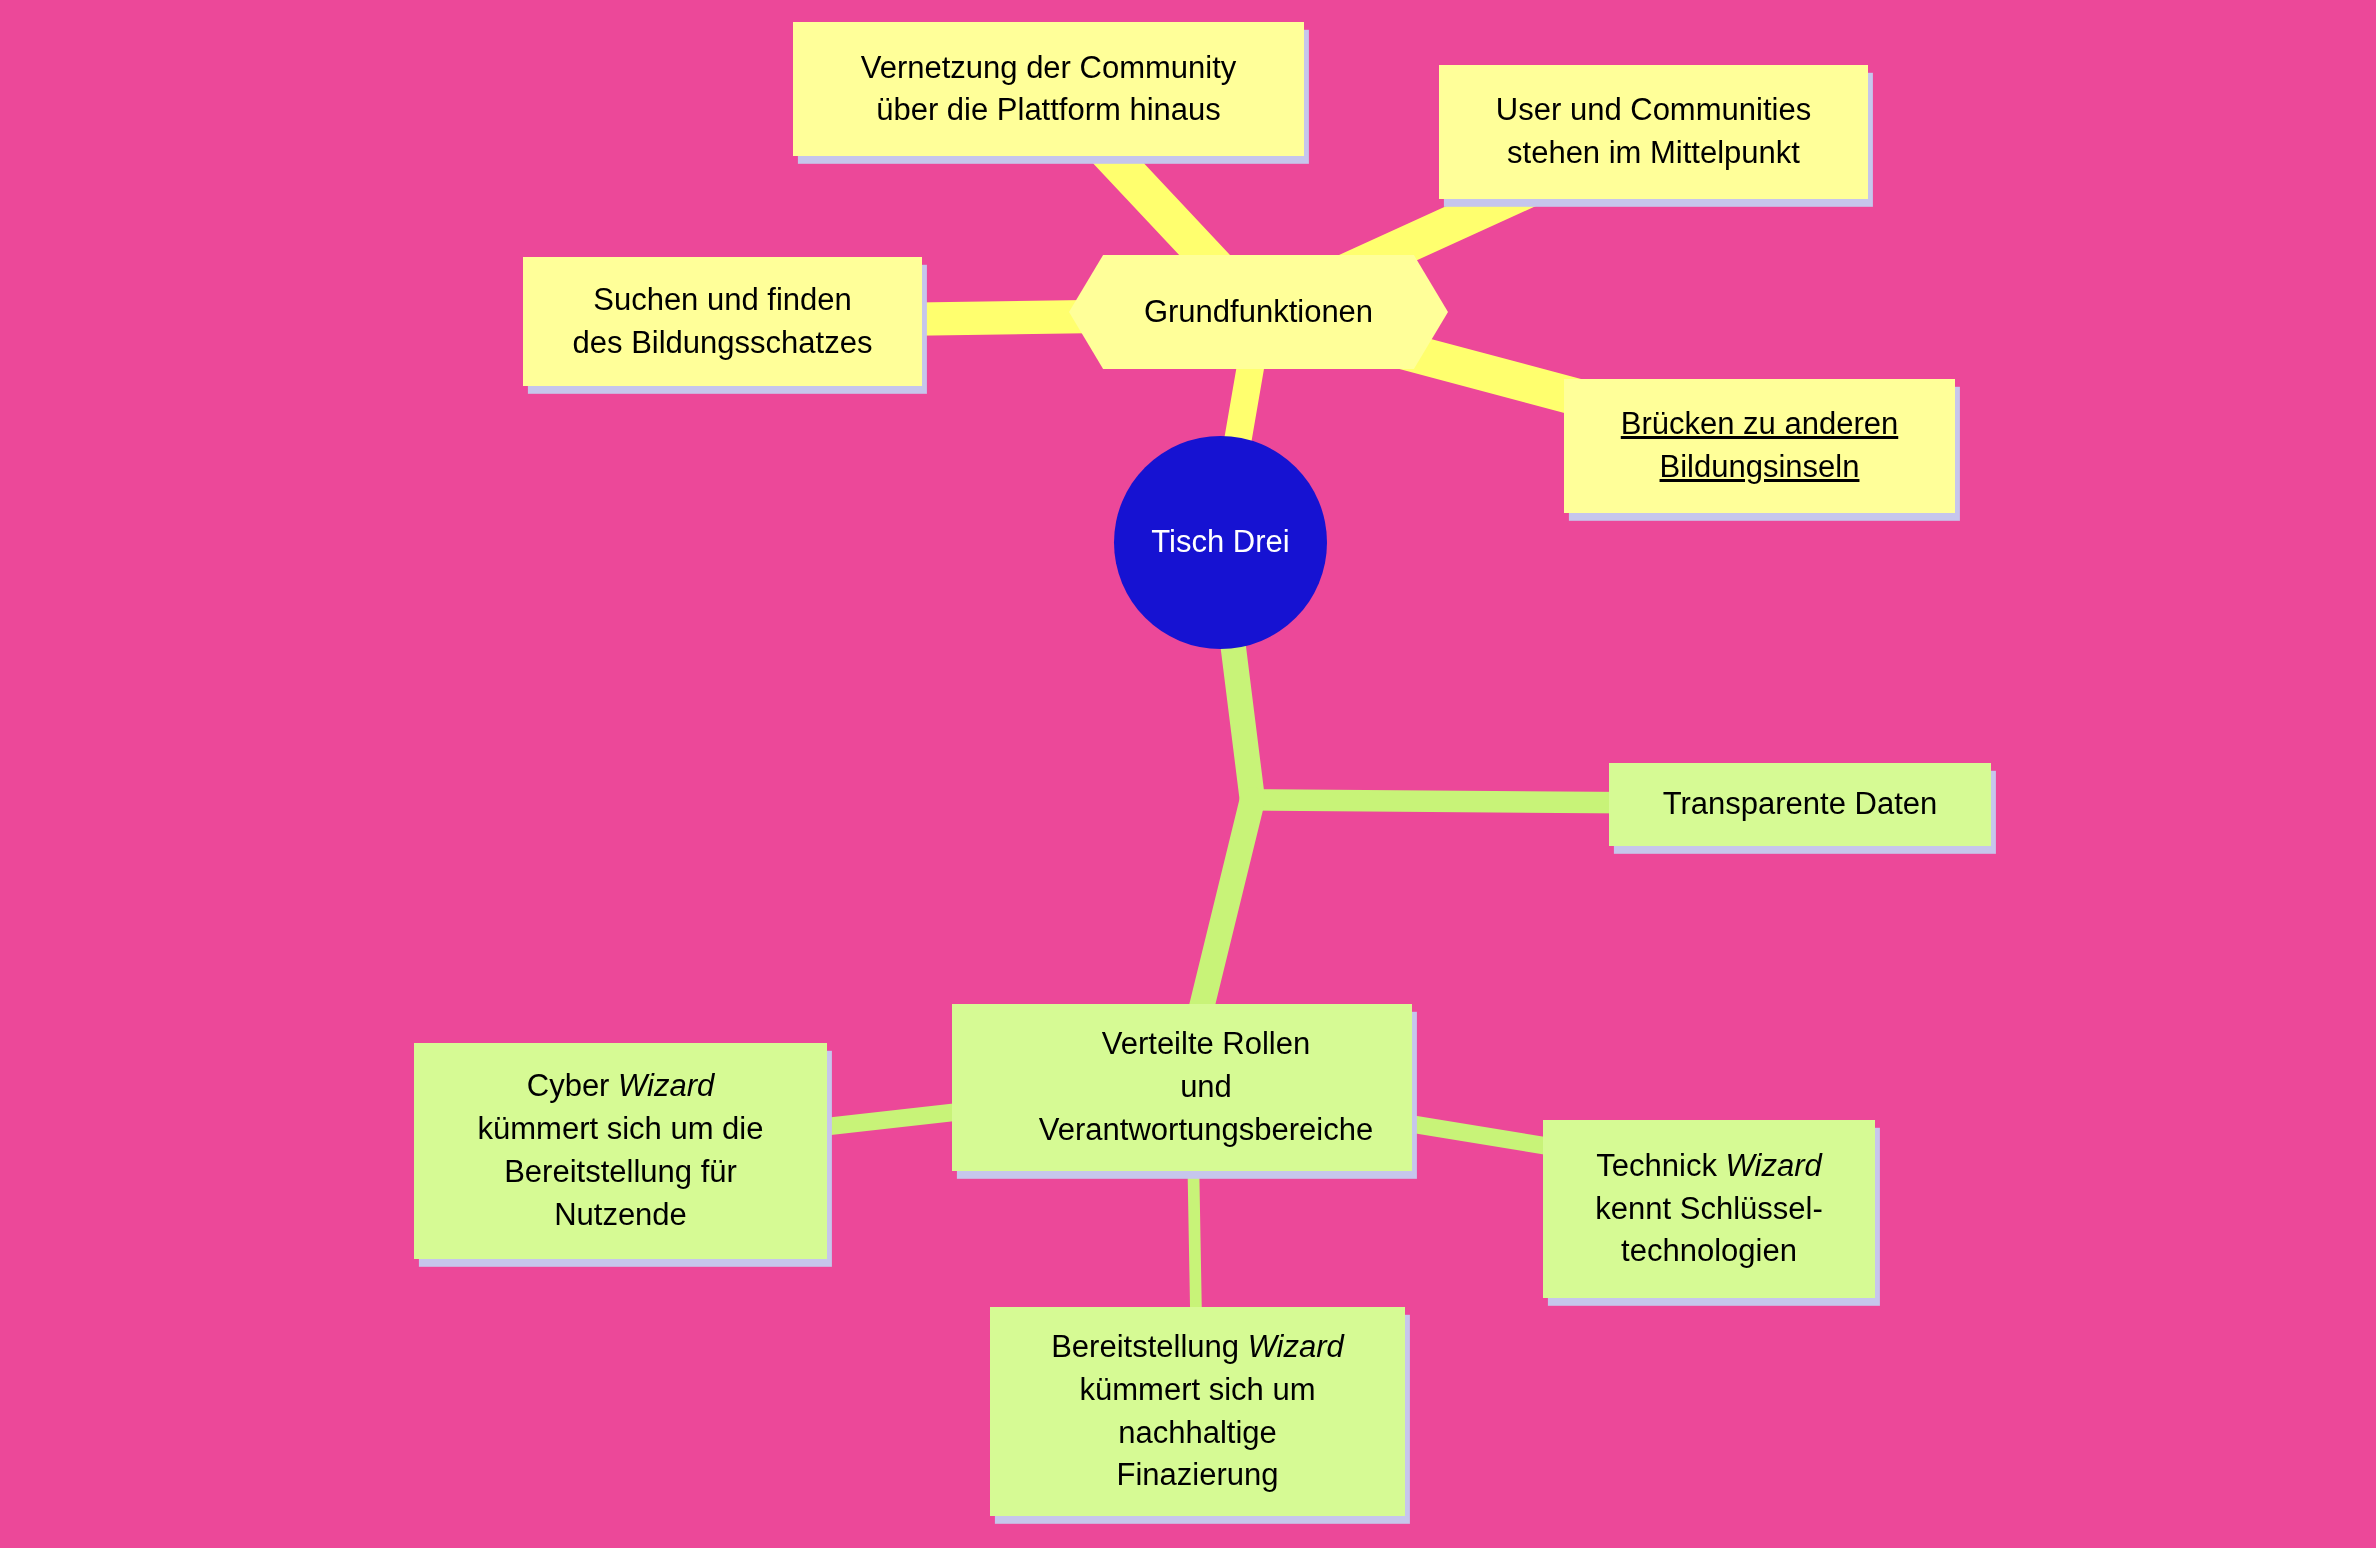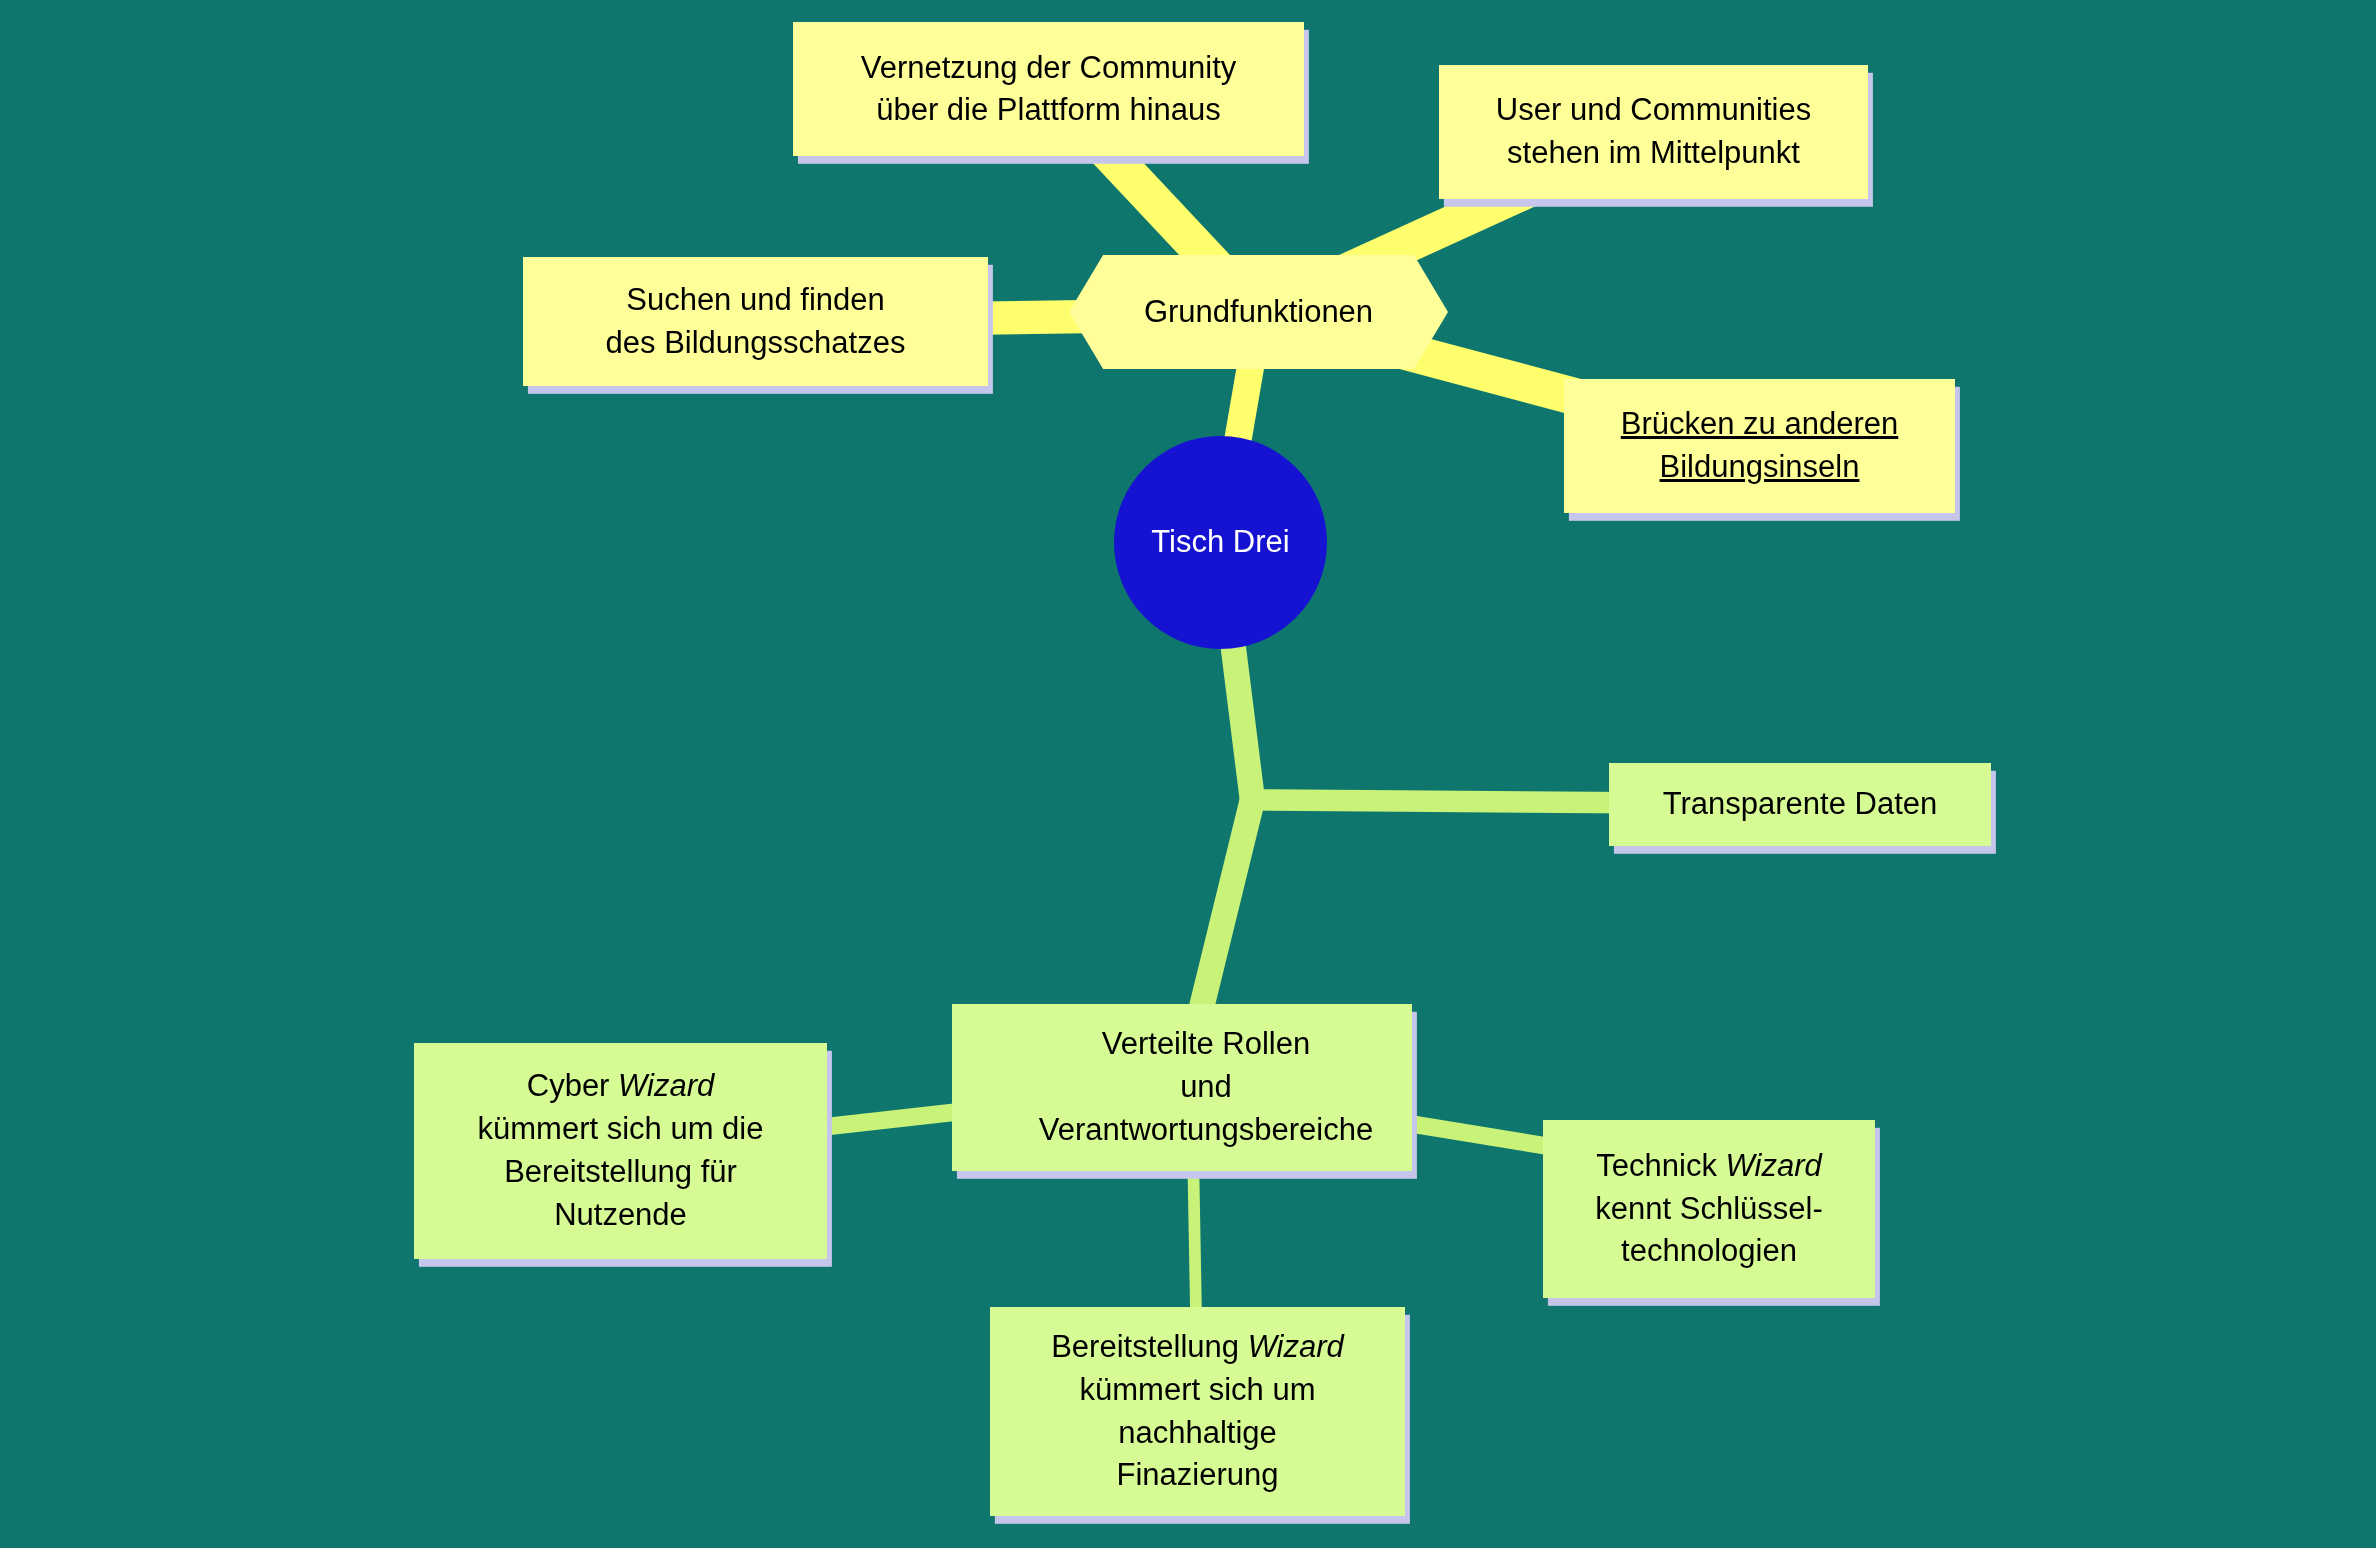--- a/index.html
+++ b/index.html
@@ -5,21 +5,21 @@
   html, body {
     margin: 0;
     padding: 0;
     background: #ffffff;
     font-family: "Liberation Sans", "DejaVu Sans", sans-serif;
   }
   #canvas {
     position: relative;
     width: 2377px;
     height: 1549px;
-    background: #0f766e;
+    background: #ec4899;
     overflow: hidden;
   }
   #edges {
     position: absolute;
     left: 0; top: 0;
     width: 2377px;
     height: 1549px;
     z-index: 0;
   }
   .node {
@@ -63,21 +63,21 @@
   .circle {
     border-radius: 50%;
     background: #1612d2;
     color: #ffffff;
   }
   em { font-style: italic; }
 
   
   #node-vernetzung     { left: 793px;  top: 22.4px;   width: 511px; height: 134px; }
   #node-user           { left: 1439px; top: 65px;   width: 429px; height: 134px; }
-  #node-suchen         { left: 523px;  top: 257px;  width: 465px; height: 129px; }
+  #node-suchen         { left: 523px;  top: 257px;  width: 399px; height: 129px; }
   #node-grundfunktionen{ left: 1069px; top: 255px;  width: 379px; height: 114px; }
   #node-bruecken       { left: 1564px; top: 379px;  width: 391px; height: 134px; text-decoration: underline; }
   #node-root           { left: 1114px; top: 436px;  width: 213px; height: 213px; }
   #node-technische     { left: 1043px; top: 725px;  width: 419px; height: 151px; }
   #node-transparente   { left: 1581px; top: 763px;  width: 382px; height: 83px; margin-left: 28px;  }
   #node-verteilte      { left: 952px;  top: 1004px; width: 460px; height: 167px; padding-left: 48px; }
   #node-cyber          { left: 414px;  top: 1043px; width: 413px; height: 216px; }
   #node-technick       { left: 1543px; top: 1120px; width: 332px; height: 178px; }
   #node-finanzierung   { left: 990px; top: 1307px; width: 415px; height: 209px; }
 </style>

